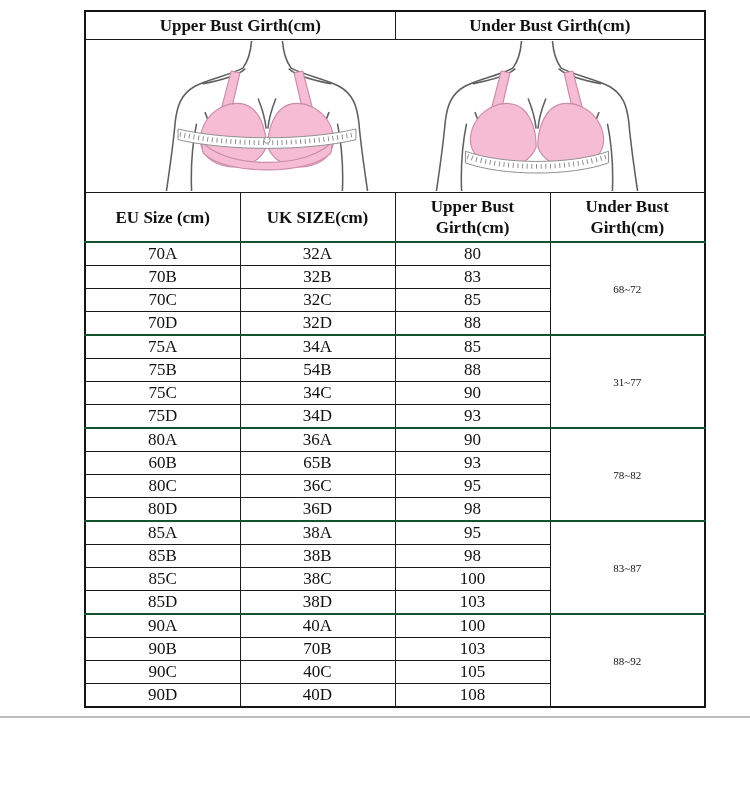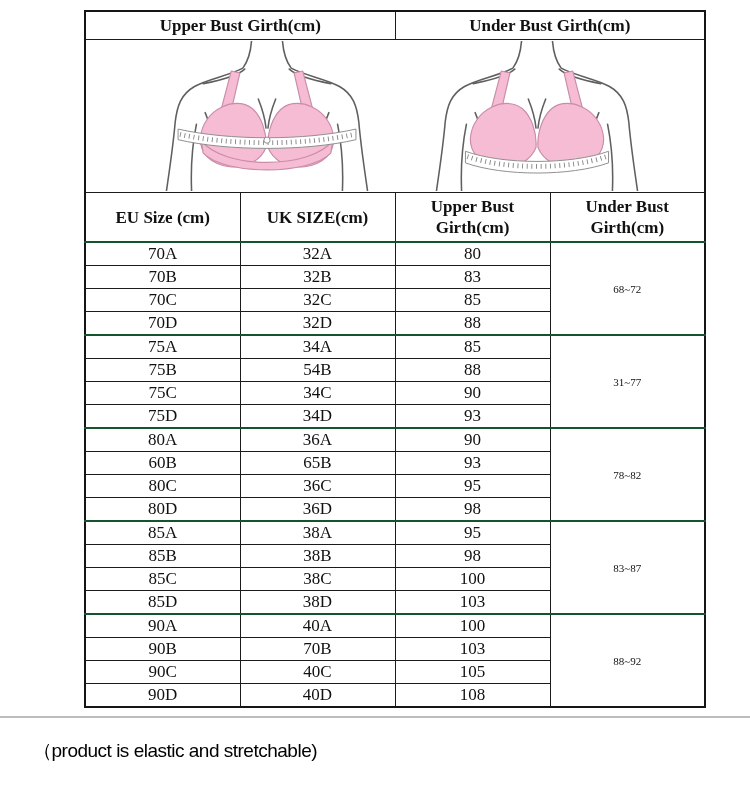--- a/index.html
+++ b/index.html
@@ -247,14 +247,13 @@
           <td>40D</td>
           <td>108</td>
         </tr>
       </tbody>
   </table>
 </div>
 
 <div class="footer-divider"></div>
 
 <div class="footer">
-  <div class="line2">（product is elastic and stretchable)</div>
 </div>
 
 </body></html>

